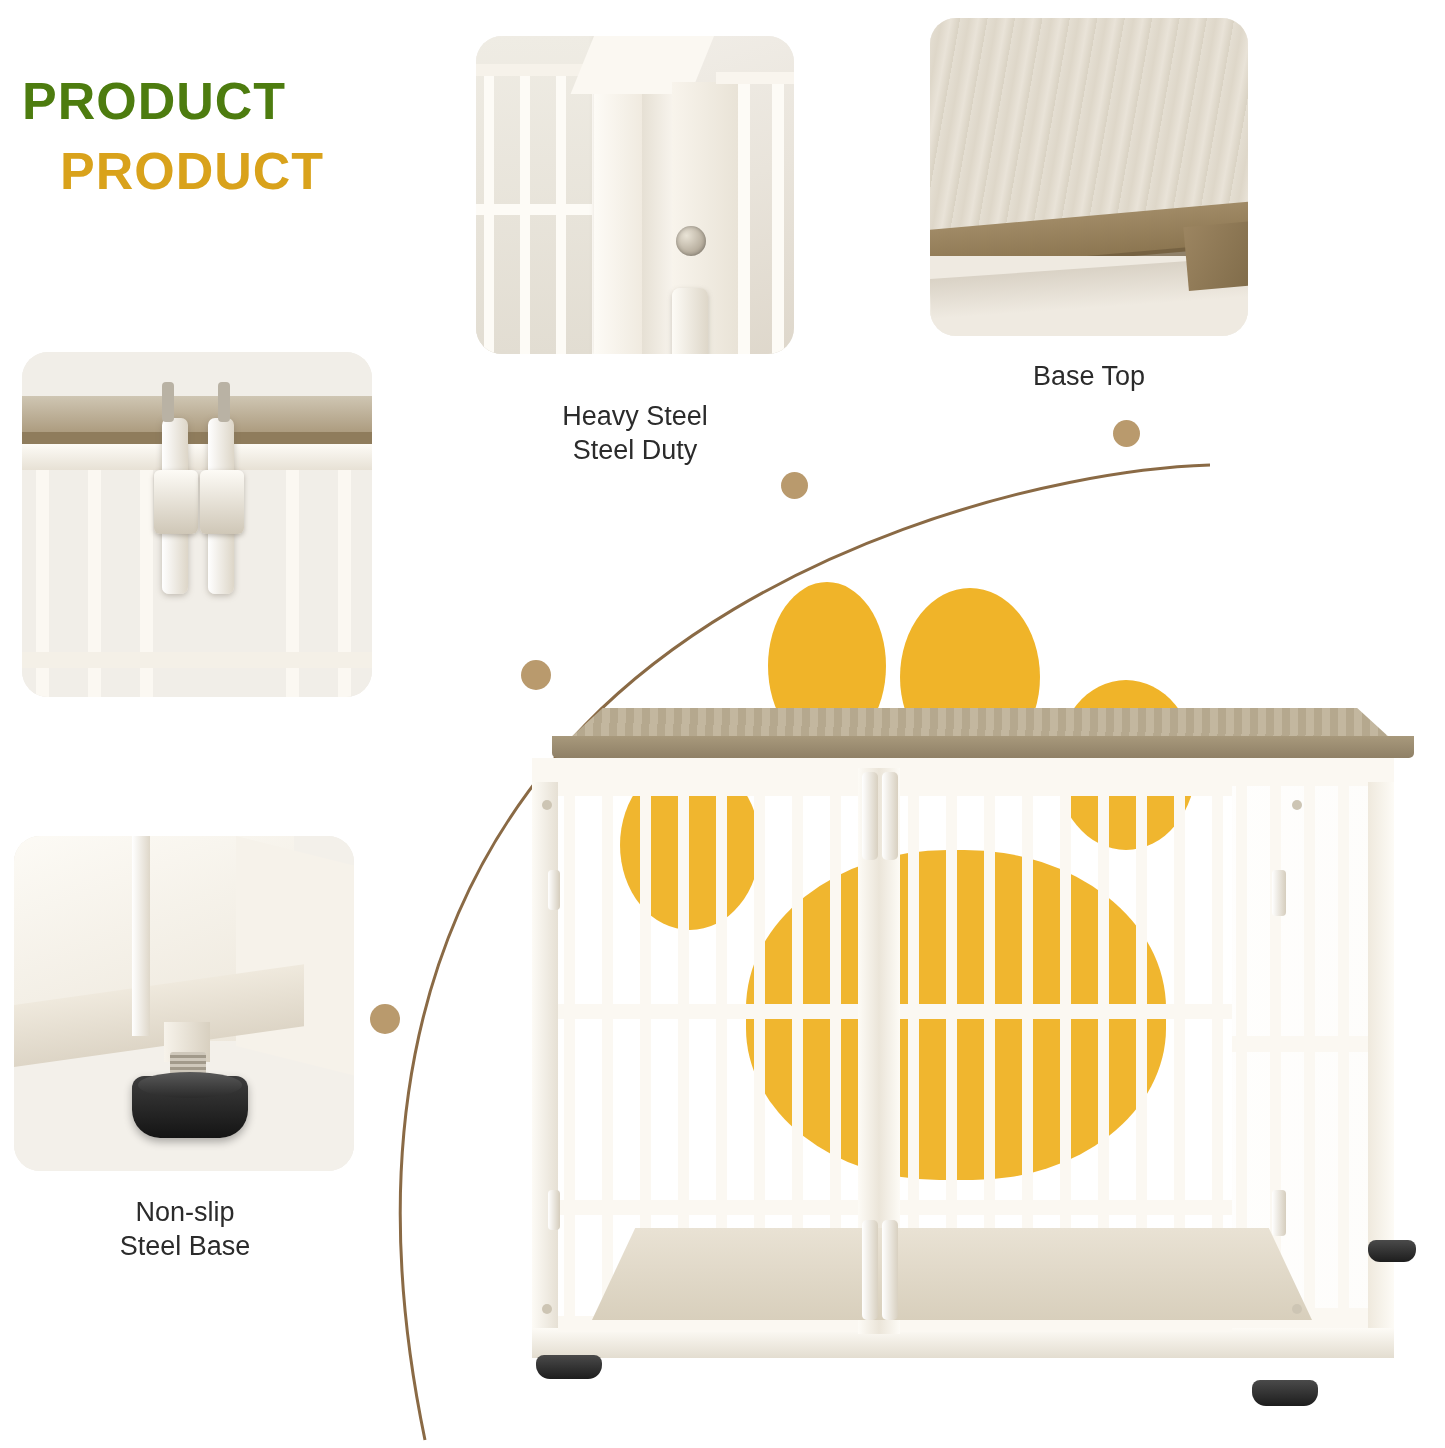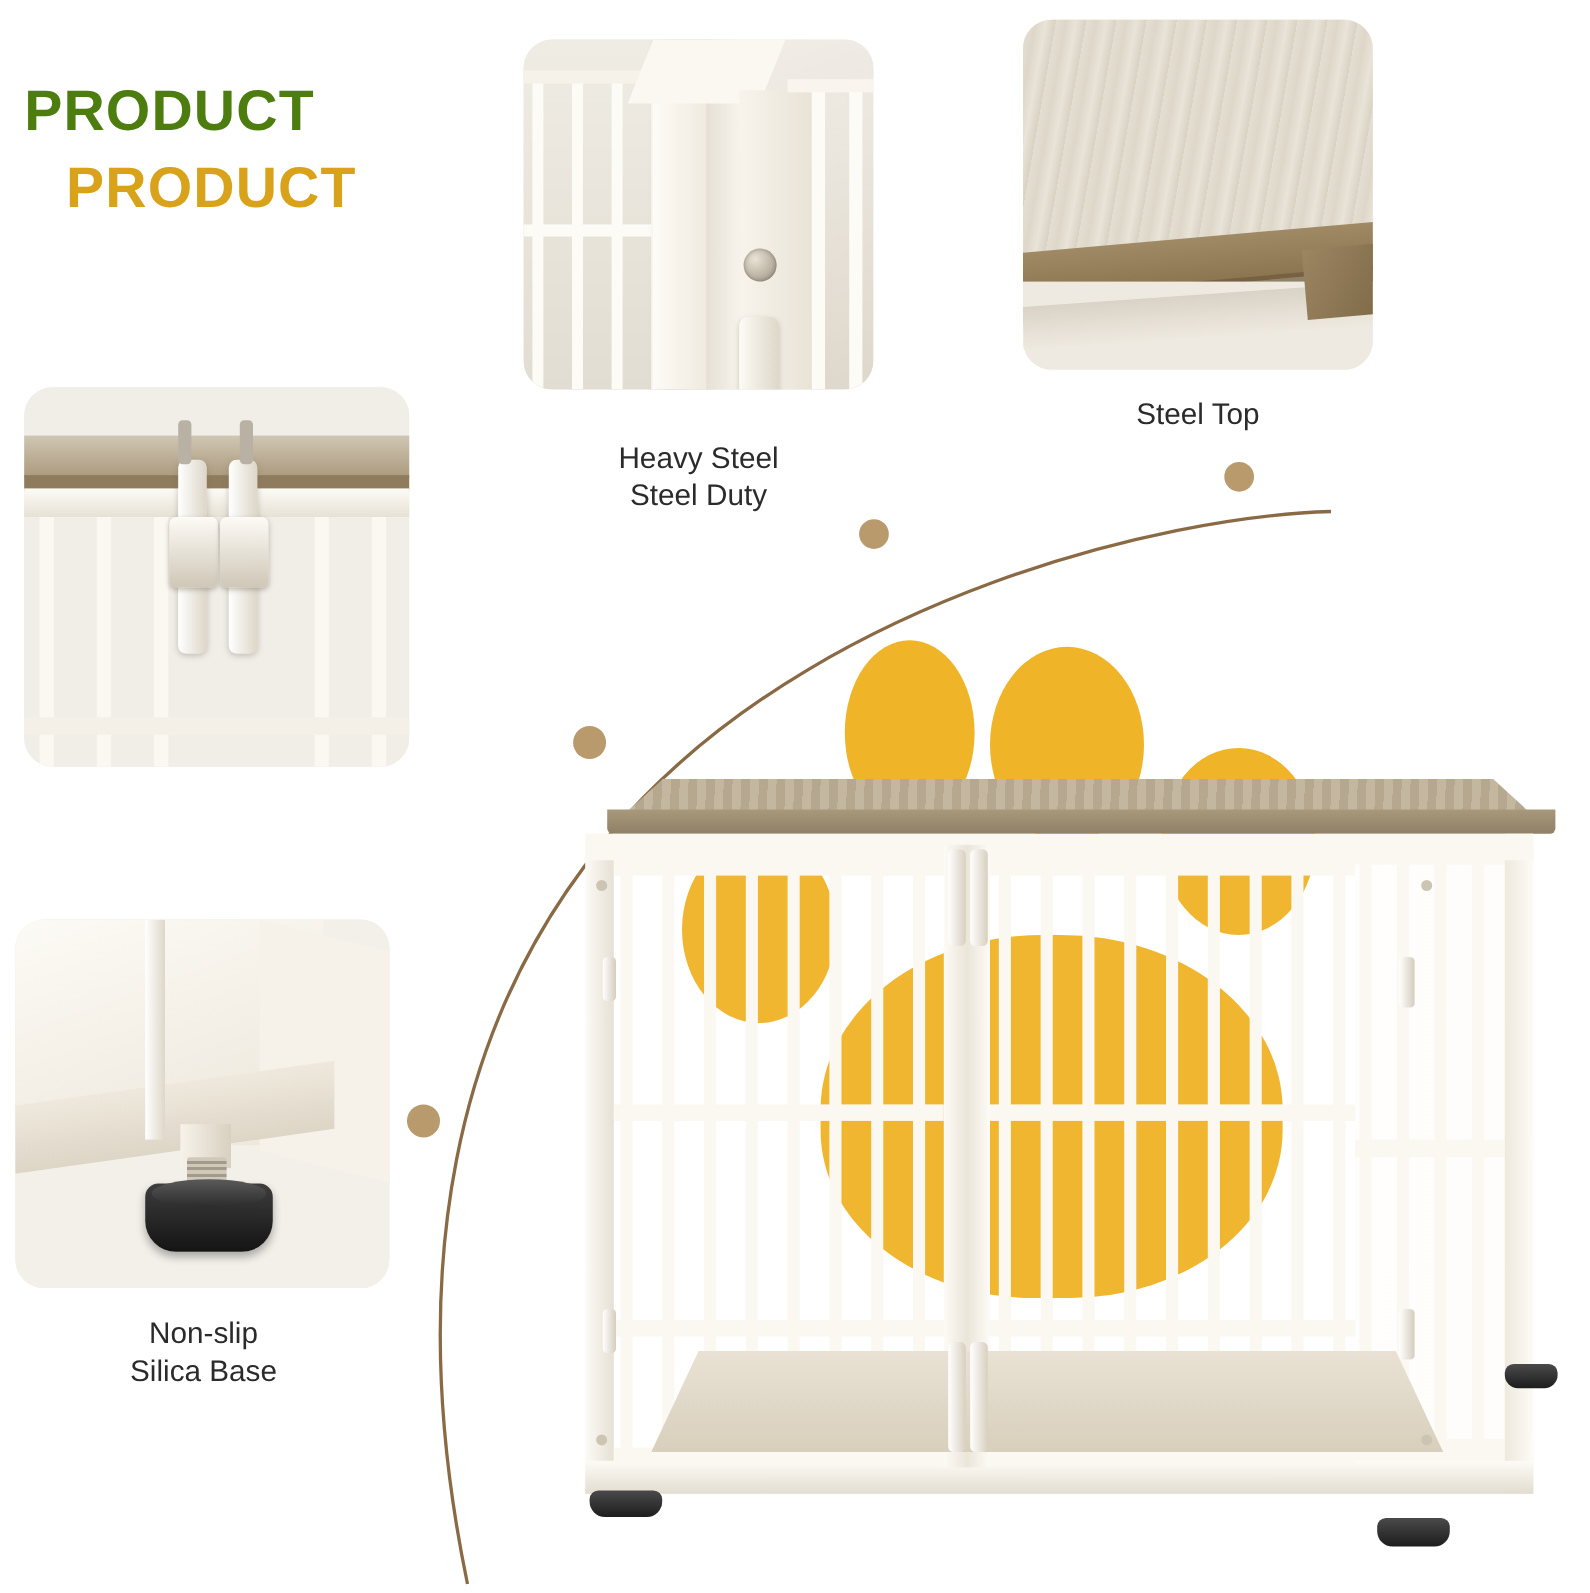--- a/index.html
+++ b/index.html
@@ -131,21 +131,21 @@
                 background:linear-gradient(180deg,#a08a66,#8a744f);transform:rotate(-5deg);"></div>
     <div style="position:absolute;left:-20px;top:236px;width:400px;height:14px;
                 background:#6f5c3d;transform:rotate(-5deg);opacity:.75;"></div>
 
     <div style="position:absolute;left:0;top:238px;width:318px;height:90px;background:#efeae1;"></div>
     <div style="position:absolute;left:0;top:250px;width:318px;height:40px;background:linear-gradient(180deg,rgba(140,125,100,.22),rgba(140,125,100,0));transform:rotate(-4deg);"></div>
 
     <div style="position:absolute;left:256px;top:206px;width:70px;height:64px;background:linear-gradient(120deg,#9c8561,#7e6a48);transform:rotate(-5deg);"></div>
   </div>
   <div class="caption" style="left:930px;top:360px;width:318px;">
-    <div>Steel Top</div>
+    <div>Base Top</div>
   </div>
 
   <div class="thumb" id="thumb-lock">
     <div class="bg"></div>
 
     <div style="position:absolute;left:-10px;top:44px;width:370px;height:38px;background:linear-gradient(180deg,#cfc6b3,#ab9a7d);"></div>
     <div style="position:absolute;left:-10px;top:80px;width:370px;height:14px;background:#8f7c5c;"></div>
 
     <div style="position:absolute;left:-10px;top:92px;width:370px;height:26px;background:linear-gradient(180deg,#fdfbf6,#e7e1d5);"></div>
 
@@ -176,21 +176,21 @@
 
     <div style="position:absolute;left:150px;top:186px;width:46px;height:40px;background:linear-gradient(90deg,#f7f3eb,#d8d0c0);"></div>
 
     <div style="position:absolute;left:156px;top:216px;width:36px;height:30px;background:repeating-linear-gradient(180deg,#cfc8bb 0 3px,#a29a8b 3px 6px);border-radius:3px;"></div>
 
     <div style="position:absolute;left:118px;top:240px;width:116px;height:62px;border-radius:12px 12px 28px 28px;background:linear-gradient(180deg,#3d3d3d,#141414);box-shadow:0 4px 8px rgba(0,0,0,.3);"></div>
     <div style="position:absolute;left:124px;top:236px;width:104px;height:26px;border-radius:50%;background:linear-gradient(180deg,#5a5a5a,#2b2b2b);"></div>
   </div>
   <div class="caption" style="left:20px;top:1196px;width:330px;">
     <div>Non-slip</div>
-    <div>Silica Base</div>
+    <div>Steel Base</div>
   </div>
 
   <div class="product">
 
     <div class="paw" style="left:268px;top:22px;width:118px;height:168px;"></div>
     <div class="paw" style="left:400px;top:28px;width:140px;height:178px;"></div>
     <div class="paw" style="left:556px;top:120px;width:140px;height:170px;"></div>
     <div class="paw" style="left:120px;top:200px;width:140px;height:170px;"></div>
     <div class="paw" style="left:246px;top:290px;width:420px;height:330px;border-radius:48% 48% 46% 46%;"></div>
 

